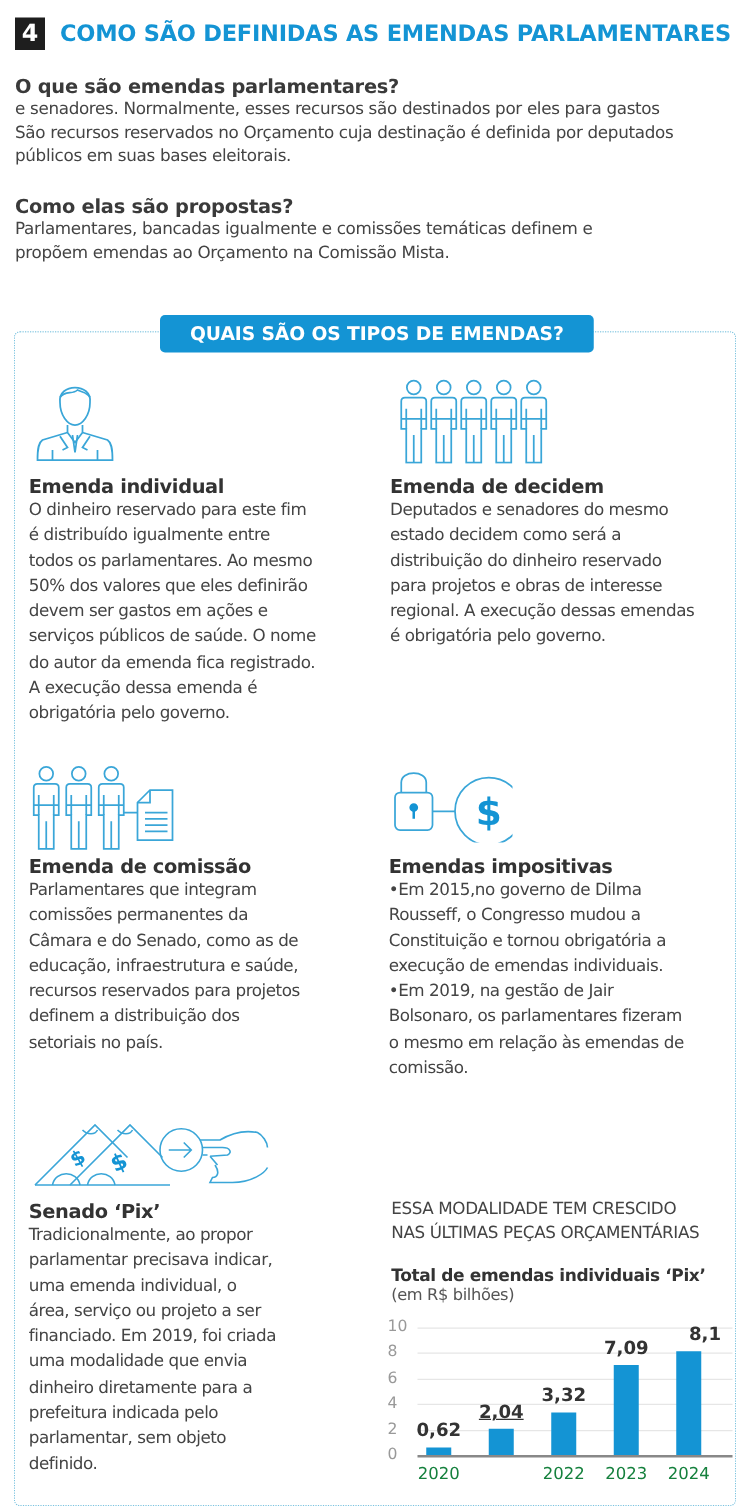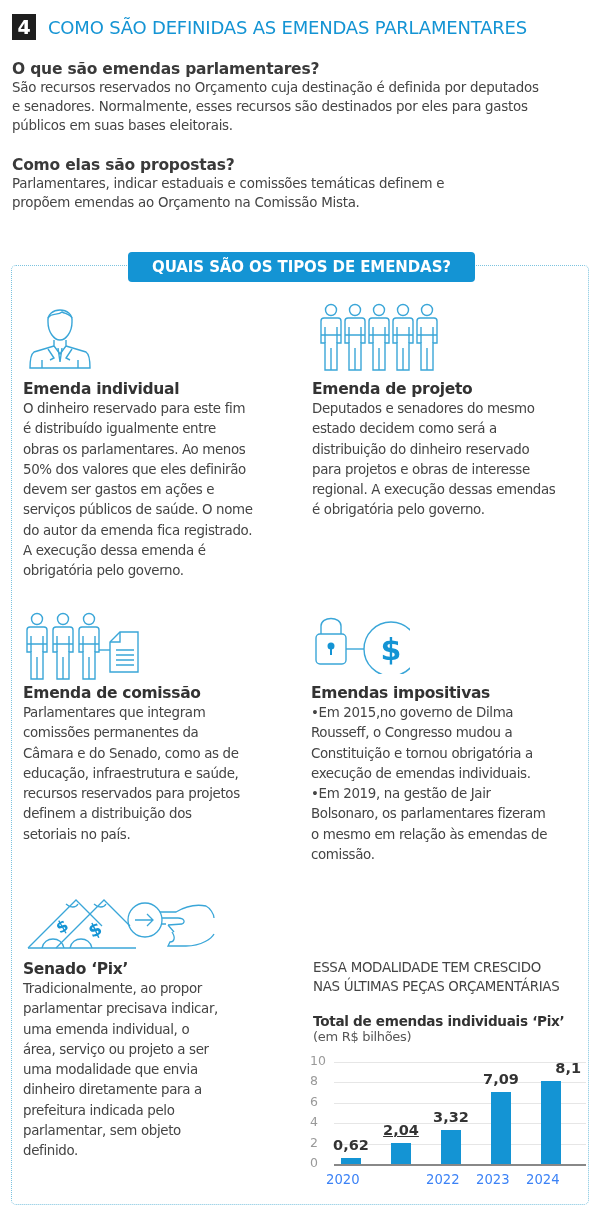--- a/index.html
+++ b/index.html
@@ -1,21 +1,21 @@
 <!DOCTYPE html>
 <html><head>
 <meta charset="utf-8">
 <style>
   * { box-sizing: border-box; margin: 0; padding: 0; }
   html, body { width: 600px; height: 1209px; background: #ffffff; }
   body { font-family: "DejaVu Sans", sans-serif; color: #3a3a3a; position: relative; overflow: hidden; }
 
   .header { position: absolute; left: 12px; top: 14px; display: flex; align-items: center; }
   .num-badge { width: 24px; height: 26px; background: #1e1e1e; color: #fff; font-weight: bold; font-size: 19px; display: flex; align-items: center; justify-content: center; }
-  .main-title { margin-left: 12px; color: #1494d4; font-weight: normal; font-size: 18px; letter-spacing: -0.2px; white-space: nowrap; }
+  .main-title { margin-left: 12px; color: #1494d4; font-weight: bold; font-size: 18px; letter-spacing: -0.2px; white-space: nowrap; }
 
   .intro { position: absolute; left: 12px; width: 580px; }
   .intro h2 { font-size: 15.5px; font-weight: bold; color: #3a3a3a; letter-spacing: -0.2px; }
   .intro p { font-size: 13.4px; line-height: 19px; color: #444; letter-spacing: -0.25px; }
 
   .types-box { position: absolute; left: 11px; top: 265px; width: 578px; height: 940px; border: 1.5px dotted #7cc3df; border-radius: 5px; }
   .types-banner { position: absolute; left: 128px; top: 252px; width: 347px; height: 30px; background: #1494d4; border-radius: 4px; color: #fff; font-weight: bold; font-size: 15px; display: flex; align-items: center; justify-content: center; letter-spacing: -0.1px; }
 
   .card { position: absolute; width: 270px; }
   .card h3 { font-size: 15.5px; font-weight: bold; color: #333; letter-spacing: -0.3px; margin-bottom: 1px; }
@@ -27,39 +27,39 @@
   .chart-kicker { font-size: 13.4px; line-height: 19px; color: #444; letter-spacing: -0.3px; white-space: nowrap; }
   .chart-title { margin-top: 17px; font-size: 13.6px; font-weight: bold; color: #333; letter-spacing: -0.3px; white-space: nowrap; }
   .chart-sub { font-size: 13px; color: #555; letter-spacing: -0.3px; }
 
   .chart { position: absolute; left: 310px; top: 1050px; width: 280px; height: 120px; }
   .ytick { position: absolute; left: 0; width: 20px; text-align: left; font-size: 12.5px; color: #999; }
   .gridline { position: absolute; left: 24px; width: 252px; height: 1px; background: #e6e6e6; }
   .axis { position: absolute; left: 24px; width: 252px; height: 1.5px; background: #888; }
   .bar { position: absolute; width: 20px; background: #1494d4; }
   .bar-label { position: absolute; width: 60px; text-align: center; font-size: 14.5px; font-weight: bold; color: #333; }
-  .xtick { position: absolute; width: 50px; text-align: left; font-size: 13.2px; color: #3b82f6; }
+  .xtick { position: absolute; width: 50px; text-align: center; font-size: 13.2px; color: #15803d; }
 </style>
 </head>
 <body>
 
 <div class="header">
   <div class="num-badge">4</div>
   <div class="main-title">COMO SÃO DEFINIDAS AS EMENDAS PARLAMENTARES</div>
 </div>
 
 <div class="intro" style="top:60px;">
   <h2>O que são emendas parlamentares?</h2>
+  <p>e senadores. Normalmente, esses recursos são destinados por eles para gastos</p>
   <p>São recursos reservados no Orçamento cuja destinação é definida por deputados</p>
-  <p>e senadores. Normalmente, esses recursos são destinados por eles para gastos</p>
   <p>públicos em suas bases eleitorais.</p>
 </div>
 <div class="intro" style="top:156px;">
   <h2>Como elas são propostas?</h2>
-  <p>Parlamentares, indicar estaduais e comissões temáticas definem e</p>
+  <p>Parlamentares, bancadas igualmente e comissões temáticas definem e</p>
   <p>propõem emendas ao Orçamento na Comissão Mista.</p>
 </div>
 
 <div class="types-box"></div>
 <div class="types-banner">QUAIS SÃO OS TIPOS DE EMENDAS?</div>
 
 <div class="icon" style="left:28px; top:300px;">
   <svg width="64" height="70" viewBox="0 0 64 70" fill="none" stroke="#3aa6d8" stroke-width="1.4">
     <path d="M20 22 C18 6, 46 6, 44 22 C44 32, 38 40, 32 40 C26 40, 20 32, 20 22 Z"></path>
     <path d="M20 18 C24 12, 30 16, 34 12 C38 14, 42 14, 44 18"></path>
@@ -129,31 +129,31 @@
     <path d="M109 22 L127 22 M121 16 L127 22 L121 28"></path>
     <path d="M136 20 L152 20 C158 20, 160 24, 156 26 L142 27 M142 27 L148 34 M146 34 C150 40, 148 44, 144 44 L142 48 L160 48 C176 48, 186 40, 188 36"></path>
     <path d="M136 26 L140 26 M134 14 L150 14 C160 8, 170 6, 180 8 C184 10, 188 16, 188 20"></path>
   </svg>
 </div>
 
 <div class="card" style="left:23px; top:380px;">
   <h3>Emenda individual</h3>
   <p>O dinheiro reservado para este fim</p>
   <p>é distribuído igualmente entre</p>
-  <p>obras os parlamentares. Ao menos</p>
+  <p>todos os parlamentares. Ao mesmo</p>
   <p>50% dos valores que eles definirão</p>
   <p>devem ser gastos em ações e</p>
   <p>serviços públicos de saúde. O nome</p>
   <p>do autor da emenda fica registrado.</p>
   <p>A execução dessa emenda é</p>
   <p>obrigatória pelo governo.</p>
 </div>
 
 <div class="card" style="left:312px; top:380px;">
-  <h3>Emenda de projeto</h3>
+  <h3>Emenda de decidem</h3>
   <p>Deputados e senadores do mesmo</p>
   <p>estado decidem como será a</p>
   <p>distribuição do dinheiro reservado</p>
   <p>para projetos e obras de interesse</p>
   <p>regional. A execução dessas emendas</p>
   <p>é obrigatória pelo governo.</p>
 </div>
 
 <div class="card" style="left:23px; top:684px;">
   <h3>Emenda de comissão</h3>
@@ -177,20 +177,21 @@
   <p>o mesmo em relação às emendas de</p>
   <p>comissão.</p>
 </div>
 
 <div class="card" style="left:23px; top:960px;">
   <h3>Senado ‘Pix’</h3>
   <p>Tradicionalmente, ao propor</p>
   <p>parlamentar precisava indicar,</p>
   <p>uma emenda individual, o</p>
   <p>área, serviço ou projeto a ser</p>
+  <p>financiado. Em 2019, foi criada</p>
   <p>uma modalidade que envia</p>
   <p>dinheiro diretamente para a</p>
   <p>prefeitura indicada pelo</p>
   <p>parlamentar, sem objeto</p>
   <p>definido.</p>
 </div>
 
 <div class="chart-head">
   <div class="chart-kicker">ESSA MODALIDADE TEM CRESCIDO</div>
   <div class="chart-kicker">NAS ÚLTIMAS PEÇAS ORÇAMENTÁRIAS</div>
@@ -217,15 +218,15 @@
     <div class="bar" style="left: 81px; top: 93.192px; height: 20.808px; width: 20px; background: rgb(20, 148, 212);"></div>
     <div class="bar-label" style="left: 61px; top: 72.192px; text-decoration: underline;">2,04</div>
     <div class="xtick" style="left: 66px; top: 112px; margin-top: 47px;">2021</div>
     <div class="bar" style="left: 131px; top: 80.136px; height: 33.864px; width: 20px; background: rgb(20, 148, 212);"></div>
     <div class="bar-label" style="left: 111px; top: 59.136px;">3,32</div>
     <div class="xtick" style="left: 116px; top: 122px;">2022</div>
     <div class="bar" style="left: 181px; top: 41.682px; height: 72.318px; width: 20px; background: rgb(20, 148, 212);"></div>
     <div class="bar-label" style="left: 161px; top: 20.682px;">7,09</div>
     <div class="xtick" style="left: 166px; top: 122px;">2023</div>
     <div class="bar" style="left: 231px; top: 31.38px; height: 82.62px; width: 20px; background: rgb(20, 148, 212);"></div>
-    <div class="bar-label" style="left: 211px; top: 10.38px; text-align: right;">8,1</div>
+    <div class="bar-label" style="left: 224px; top: 10.38px;">8,1</div>
     <div class="xtick" style="left: 216px; top: 122px;">2024</div>
   </div>
 
 </body></html>

